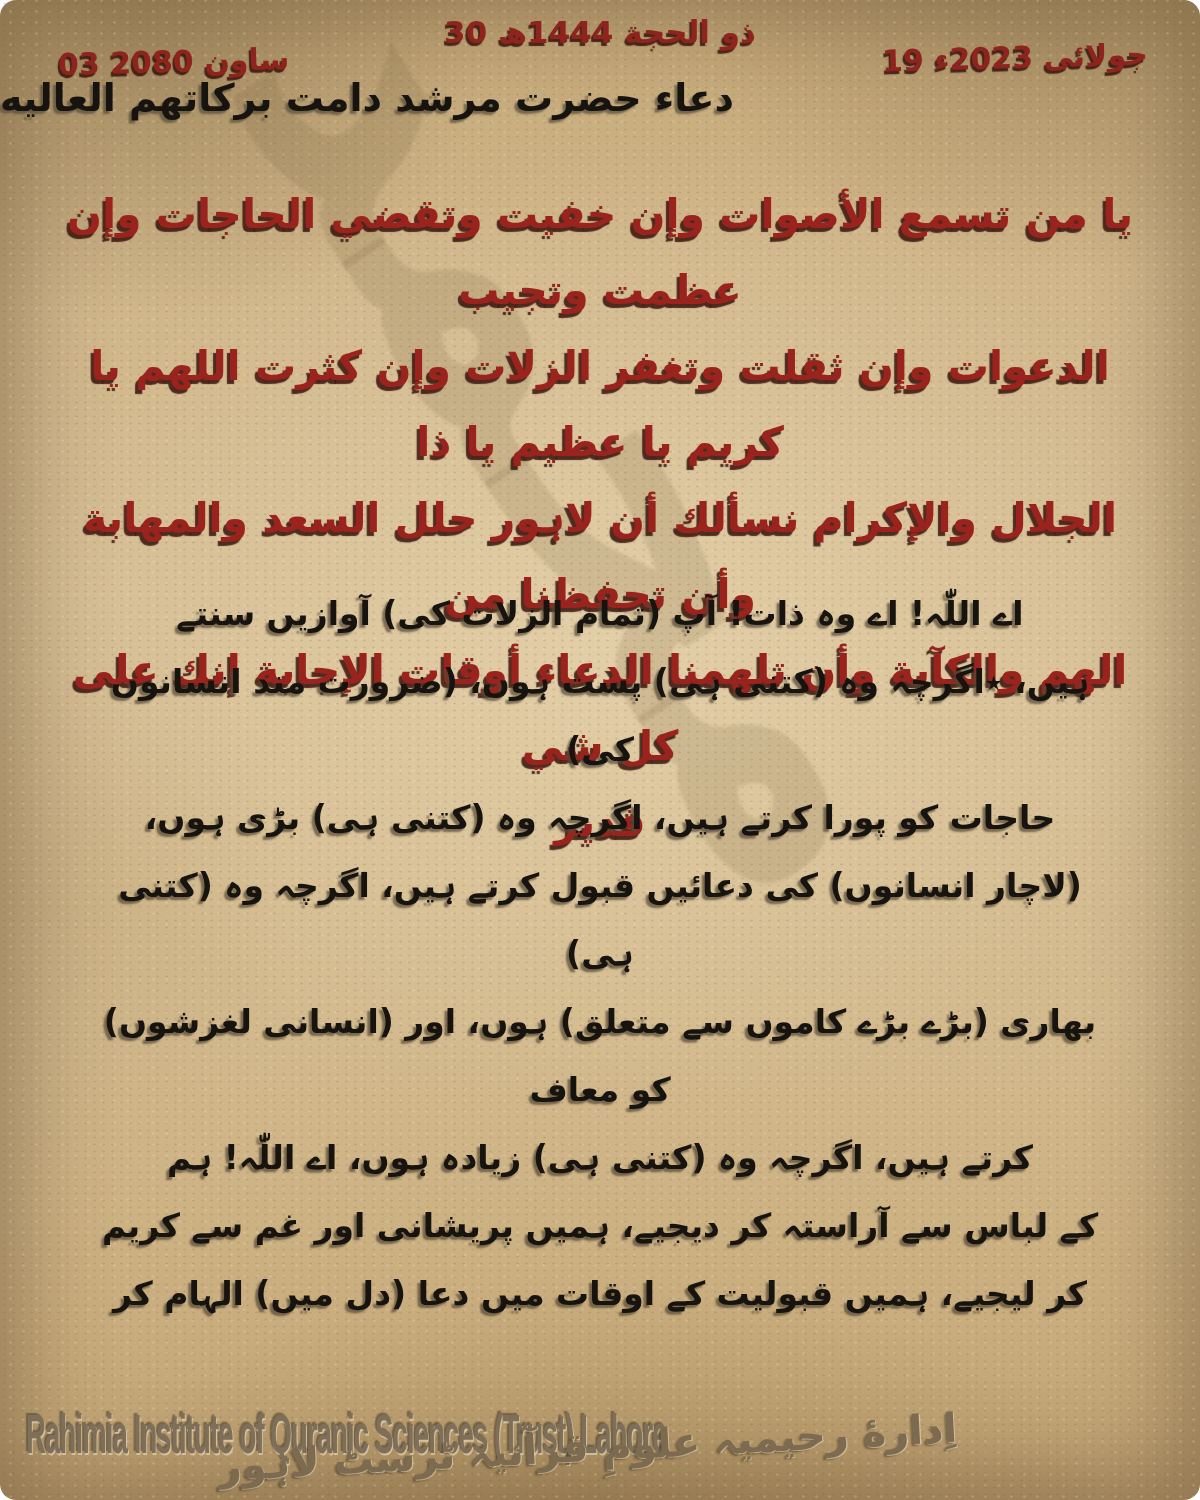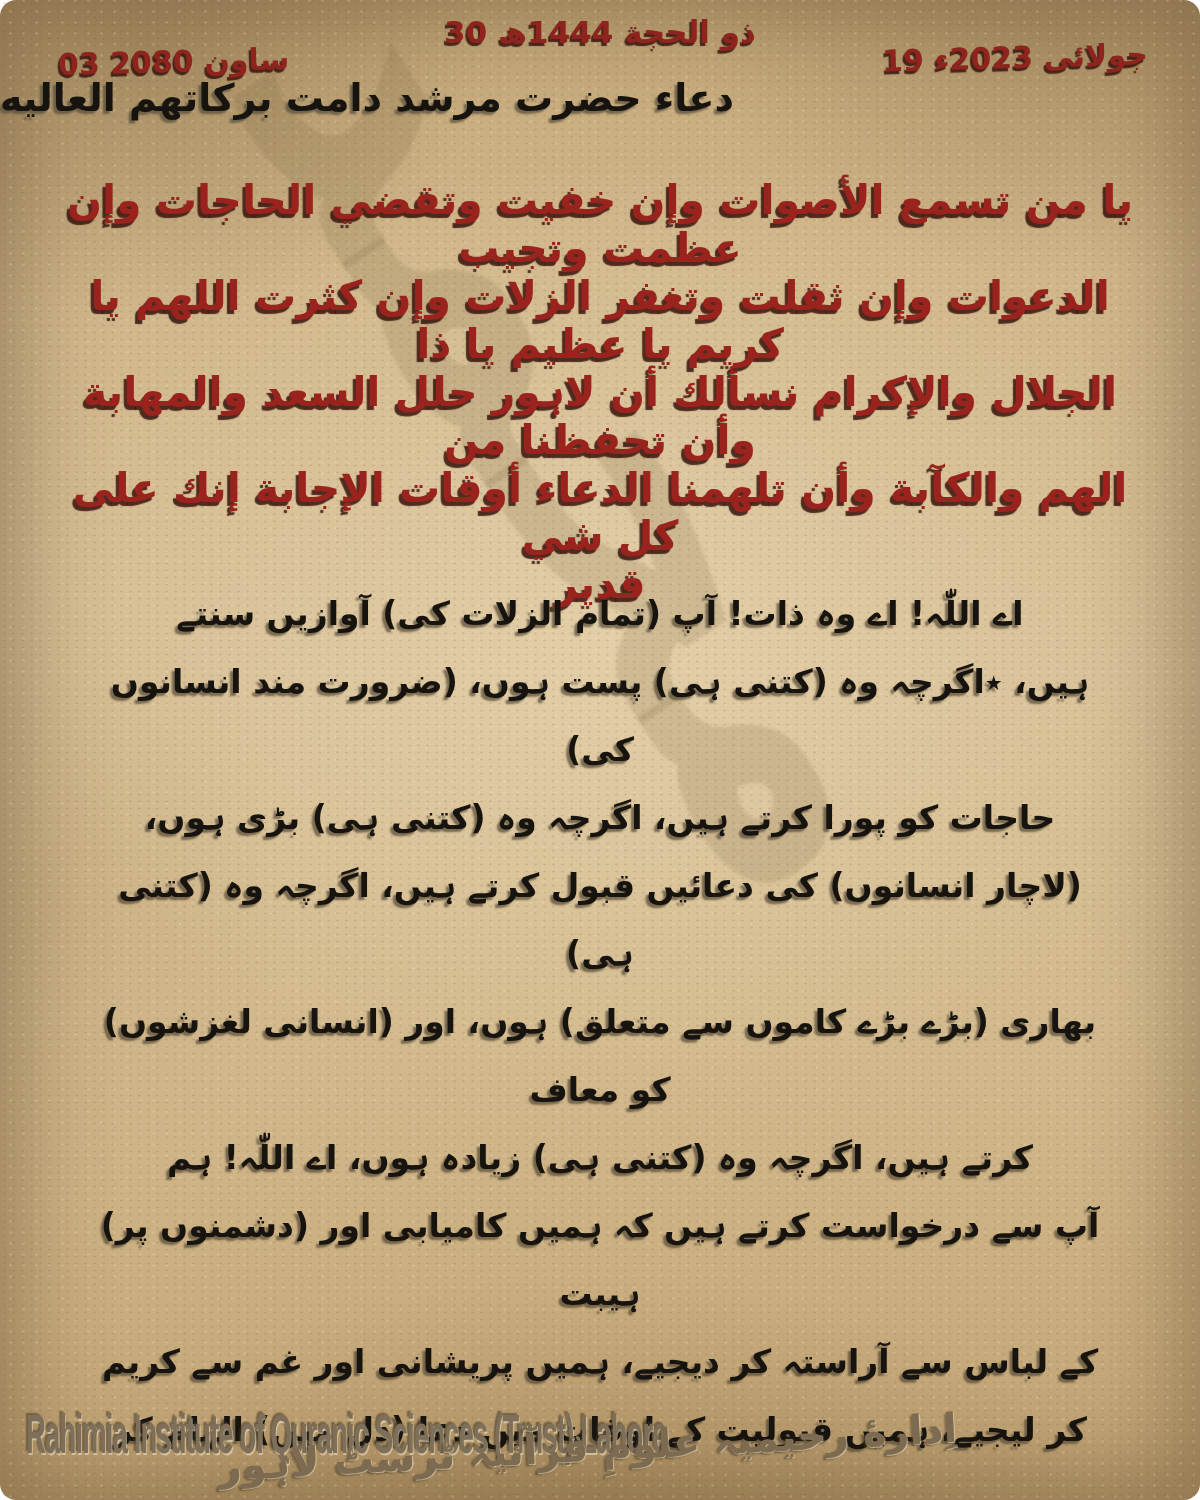--- a/index.html
+++ b/index.html
@@ -50,21 +50,21 @@
     font-size:38px;font-weight:bold;color:#171410;
     text-shadow:-3px 3px 2px rgba(90,80,60,0.75);
   }
 
   .arabic-block{
     position:absolute;top:176px;left:58px;right:58px;
     direction:rtl;text-align:center;
   }
   .arabic-line{
     font-size:41px;font-weight:bold;color:#9b231e;
-    line-height:48px;
+    line-height:76px;
     text-shadow:-3px 4px 1px rgba(54,17,10,0.85);
   }
 
   .urdu-block{
     position:absolute;top:580px;left:88px;right:88px;
     direction:rtl;text-align:center;
   }
   .urdu-line{
     font-size:33px;font-weight:bold;color:#17140f;
     line-height:68px;
@@ -114,21 +114,20 @@
     <div class="arabic-line">قدير</div>
   </div>
 
   <div class="urdu-block">
     <div class="urdu-line">اے اللّٰہ! اے وہ ذات! آپ (تمام الزلات کی) آوازیں سنتے</div>
     <div class="urdu-line">ہیں، ٭اگرچہ وہ (کتنی ہی) پست ہوں، (ضرورت مند انسانوں کی)</div>
     <div class="urdu-line">حاجات کو پورا کرتے ہیں، اگرچہ وہ (کتنی ہی) بڑی ہوں،</div>
     <div class="urdu-line">(لاچار انسانوں) کی دعائیں قبول کرتے ہیں، اگرچہ وہ (کتنی ہی)</div>
     <div class="urdu-line">بھاری (بڑے بڑے کاموں سے متعلق) ہوں، اور (انسانی لغزشوں) کو معاف</div>
     <div class="urdu-line">کرتے ہیں، اگرچہ وہ (کتنی ہی) زیادہ ہوں، اے اللّٰہ! ہم</div>
-    <div class="urdu-line">آپ سے درخواست کرتے ہیں کہ ہمیں کامیابی اور (دشمنوں پر) ہیبت</div>
     <div class="urdu-line">کے لباس سے آراستہ کر دیجیے، ہمیں پریشانی اور غم سے كريم</div>
     <div class="urdu-line">کر لیجیے، ہمیں قبولیت کے اوقات میں دعا (دل میں) الہام کر</div>
 
   </div>
 
   <div class="footer">
     <div class="footer-english">Rahimia Institute of Quranic Sciences (Trust) Lahore</div>
     <div class="footer-calligraphy">اِدارۀ رحیمیہ علومِ قرآنیہ ٹرسٹ لاہور</div>
   </div>
 

